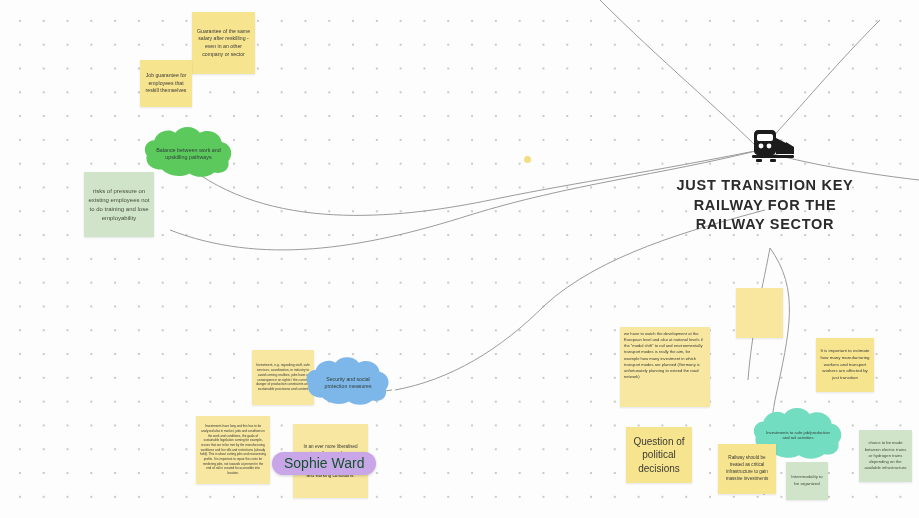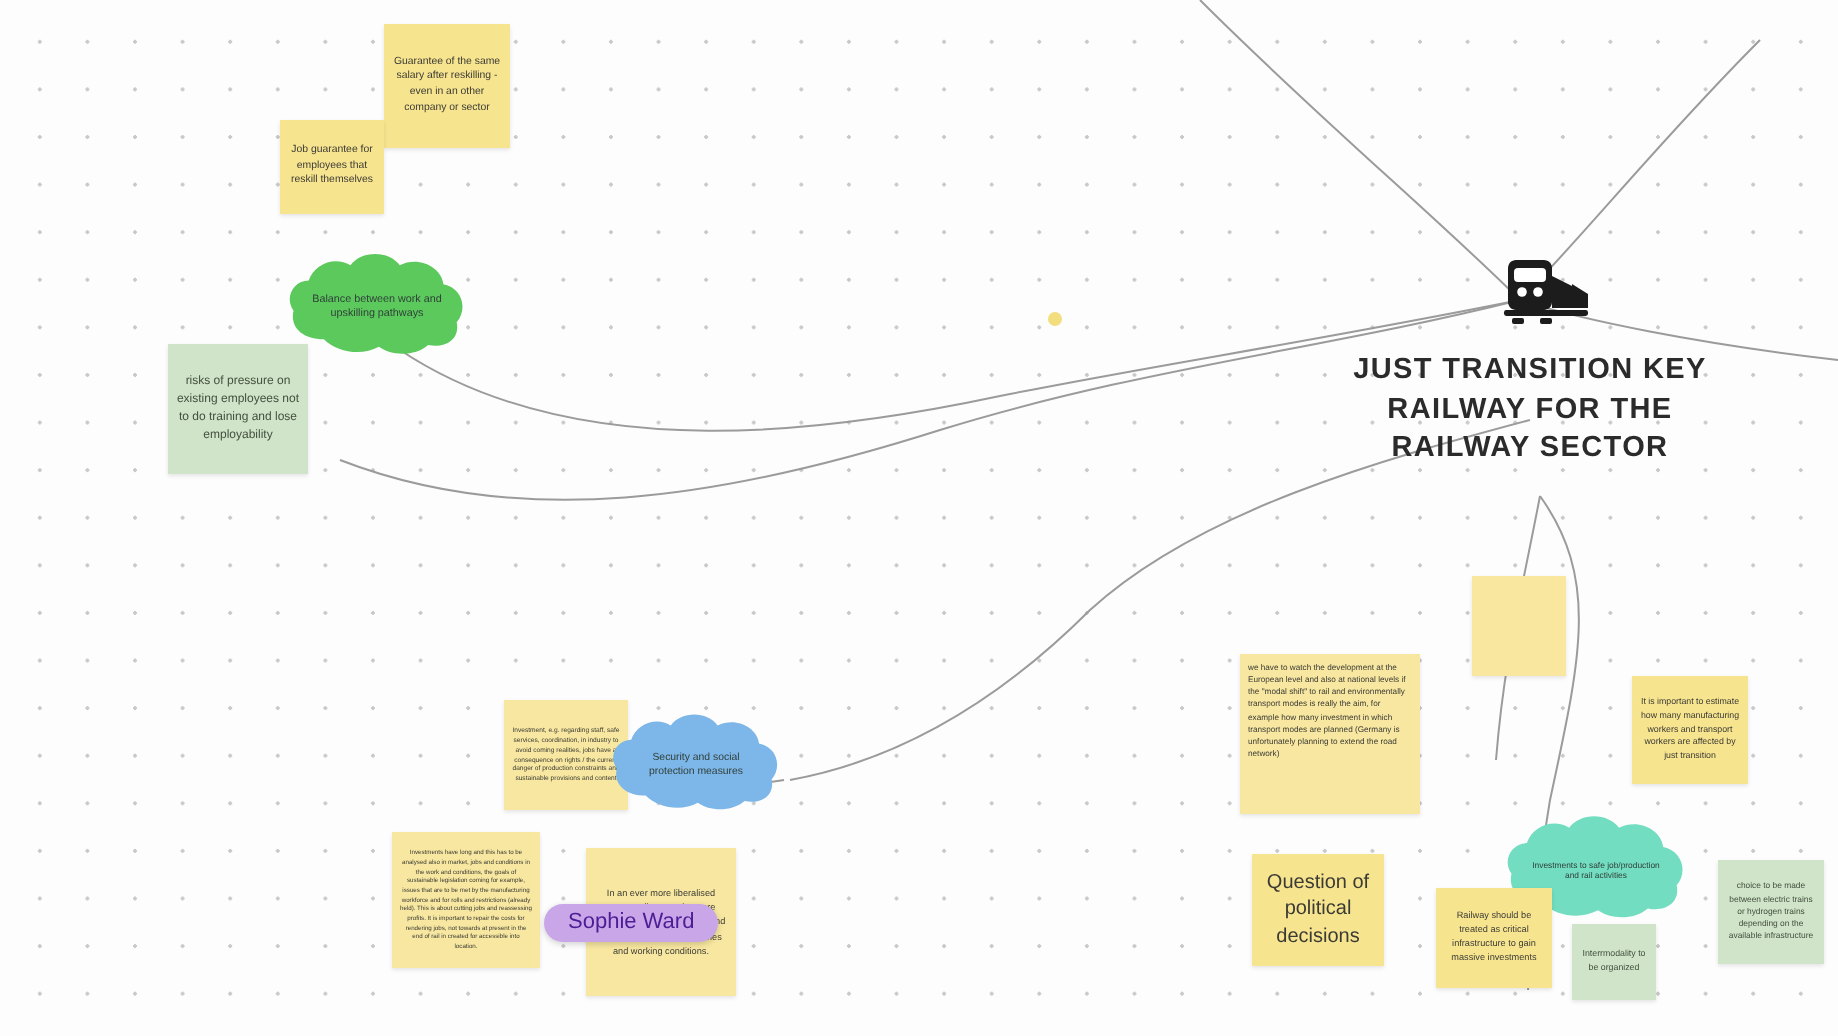--- a/index.html
+++ b/index.html
@@ -66,24 +66,24 @@
     letter-spacing: 0.7px;
     color: #2b2b2b;
     line-height: 1.35;
   }
   .train-icon {
     position: absolute;
   }
   .cursor-label {
     position: absolute;
     background: #c9a6e8;
-    color: #4c1d95;
+    color: #14532d;
     border-radius: 999px;
     padding: 3px 12px 4px 12px;
-    font-size: 11px;
+    font-size: 14px;
     white-space: nowrap;
     box-shadow: 0 1px 3px rgba(0,0,0,0.18);
   }
   .dot-marker {
     position: absolute;
     width: 7px; height: 7px;
     border-radius: 50%;
     background: #f2de7e;
   }
   .blank-note {

